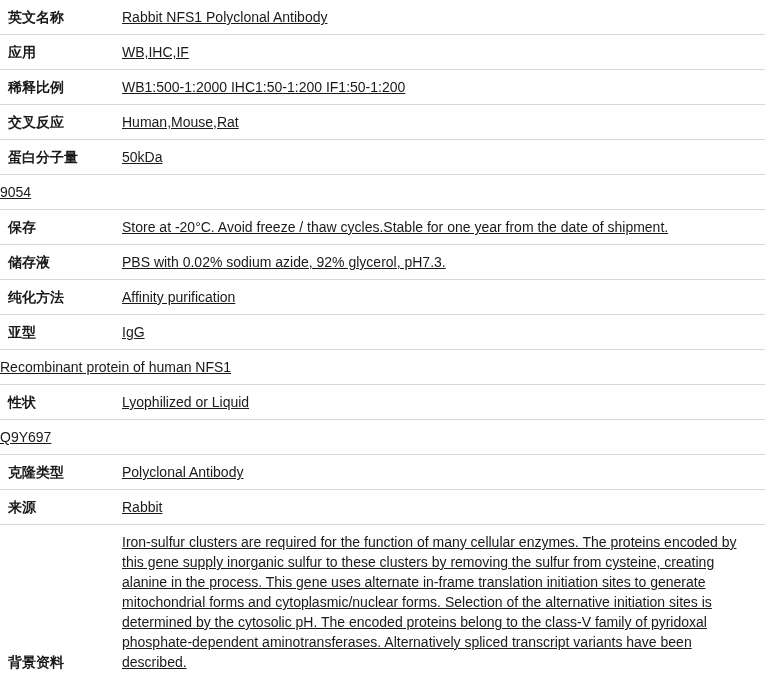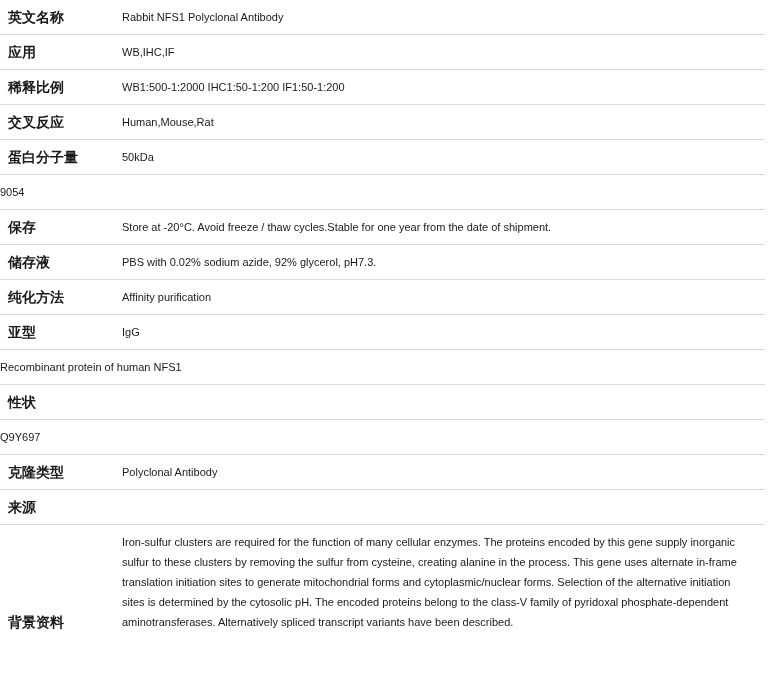--- a/index.html
+++ b/index.html
@@ -30,22 +30,23 @@
     width: 114px;
     padding: 7px 0 7px 8px;
     font-weight: bold;
     font-size: 14px;
     line-height: 20px;
     box-sizing: content-box;
   }
   .spec-value {
     flex: 1;
     padding: 7px 12px 7px 0;
-    font-size: 11px;
+    font-size: 14px;
     line-height: 20px;
+    text-decoration: underline;
   }
 </style>
 </head>
 <body>
 
 <div class="spec-table">
 
   <div class="spec-row">
     <div class="spec-label">英文名称</div>
     <div class="spec-value">Rabbit NFS1 Polyclonal Antibody</div>
@@ -94,33 +95,35 @@
     <div class="spec-label">亚型</div>
     <div class="spec-value">IgG</div>
   </div>
 
   <div class="spec-row">
     <div class="spec-value">Recombinant protein of human NFS1</div>
   </div>
 
   <div class="spec-row">
     <div class="spec-label">性状</div>
+    <div class="spec-value">Lyophilized or Liquid</div>
   </div>
 
   <div class="spec-row">
     <div class="spec-value">Q9Y697</div>
   </div>
 
   <div class="spec-row">
     <div class="spec-label">克隆类型</div>
     <div class="spec-value">Polyclonal Antibody</div>
   </div>
 
   <div class="spec-row">
     <div class="spec-label">来源</div>
+    <div class="spec-value">Rabbit</div>
   </div>
 
   <div class="spec-row">
     <div class="spec-label">背景资料</div>
     <div class="spec-value">Iron-sulfur clusters are required for the function of many cellular enzymes. The proteins encoded by this gene supply inorganic sulfur to these clusters by removing the sulfur from cysteine, creating alanine in the process. This gene uses alternate in-frame translation initiation sites to generate mitochondrial forms and cytoplasmic/nuclear forms. Selection of the alternative initiation sites is determined by the cytosolic pH. The encoded proteins belong to the class-V family of pyridoxal phosphate-dependent aminotransferases. Alternatively spliced transcript variants have been described.</div>
   </div>
 
 </div>
 
 </body></html>

